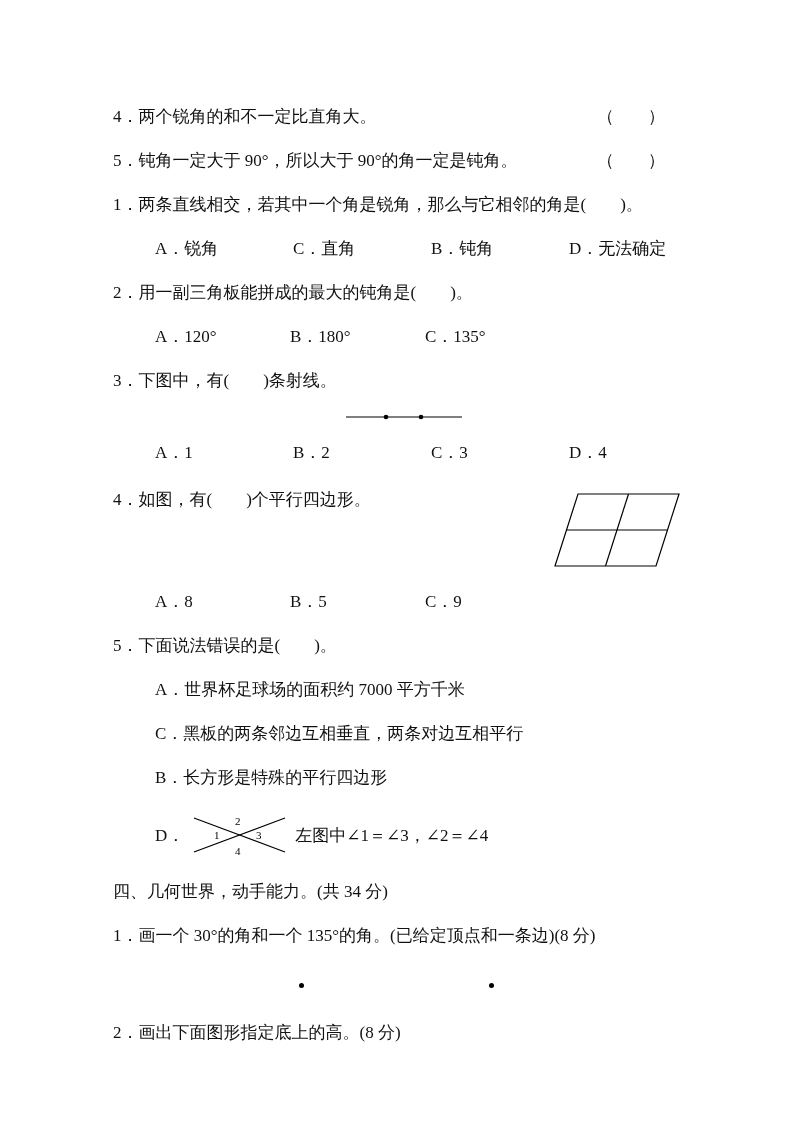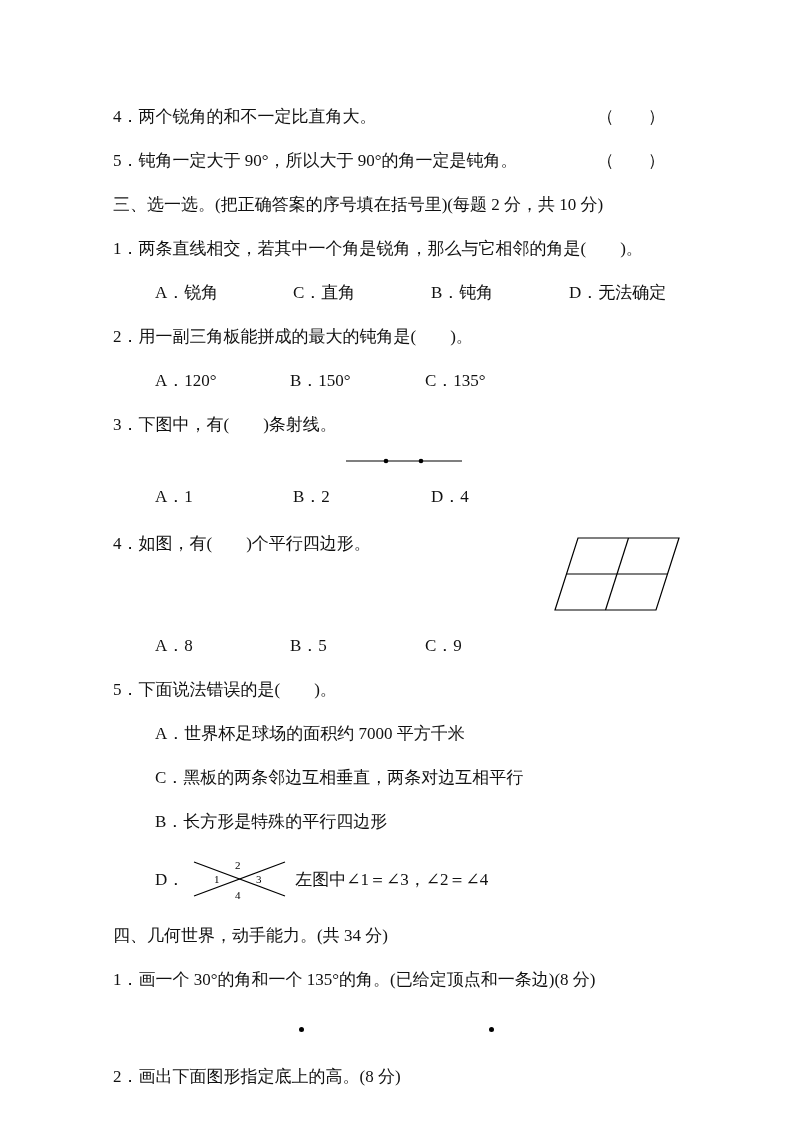--- a/index.html
+++ b/index.html
@@ -39,48 +39,48 @@
 
   <div class="row judge">
     <span>4．两个锐角的和不一定比直角大。</span>
     <span class="bracket">（　　）</span>
   </div>
   <div class="row judge">
     <span>5．钝角一定大于 90°，所以大于 90°的角一定是钝角。</span>
     <span class="bracket">（　　）</span>
   </div>
 
-  <div class="row">三、选一选。(把正确答案的序号填在括号里)(每题 2 分，共 10 分)</div>
 
   <div class="row">1．两条直线相交，若其中一个角是锐角，那么与它相邻的角是(　　)。</div>
   <div class="row options">
     <span class="opt">A．锐角</span>
     <span class="opt">C．直角</span>
     <span class="opt">B．钝角</span>
     <span class="opt">D．无法确定</span>
   </div>
 
   <div class="row">2．用一副三角板能拼成的最大的钝角是(　　)。</div>
   <div class="row options narrow">
     <span class="opt">A．120°</span>
-    <span class="opt">B．150°</span>
+    <span class="opt">B．180°</span>
     <span class="opt">C．135°</span>
   </div>
 
   <div class="row">3．下图中，有(　　)条射线。</div>
   <div class="fig-line-row">
     <svg width="118" height="12" viewBox="0 0 118 12">
       <line x1="1" y1="6" x2="117" y2="6" stroke="#000" stroke-width="1.2"></line>
       <circle cx="41" cy="6" r="2.3" fill="#000"></circle>
       <circle cx="76" cy="6" r="2.3" fill="#000"></circle>
     </svg>
   </div>
   <div class="row options">
     <span class="opt">A．1</span>
     <span class="opt">B．2</span>
+    <span class="opt">C．3</span>
     <span class="opt">D．4</span>
   </div>
 
   <div class="q-with-fig">
     <span style="line-height:27px;">4．如图，有(　　)个平行四边形。</span>
     <span class="fig">
       <svg width="132" height="80" viewBox="0 0 132 80">
         <polygon points="4,76 27,4 128,4 105,76" fill="none" stroke="#000" stroke-width="1.2"></polygon>
         <line x1="15.5" y1="40" x2="116.5" y2="40" stroke="#000" stroke-width="1.2"></line>
         <line x1="77.5" y1="4" x2="54.5" y2="76" stroke="#000" stroke-width="1.2"></line>

